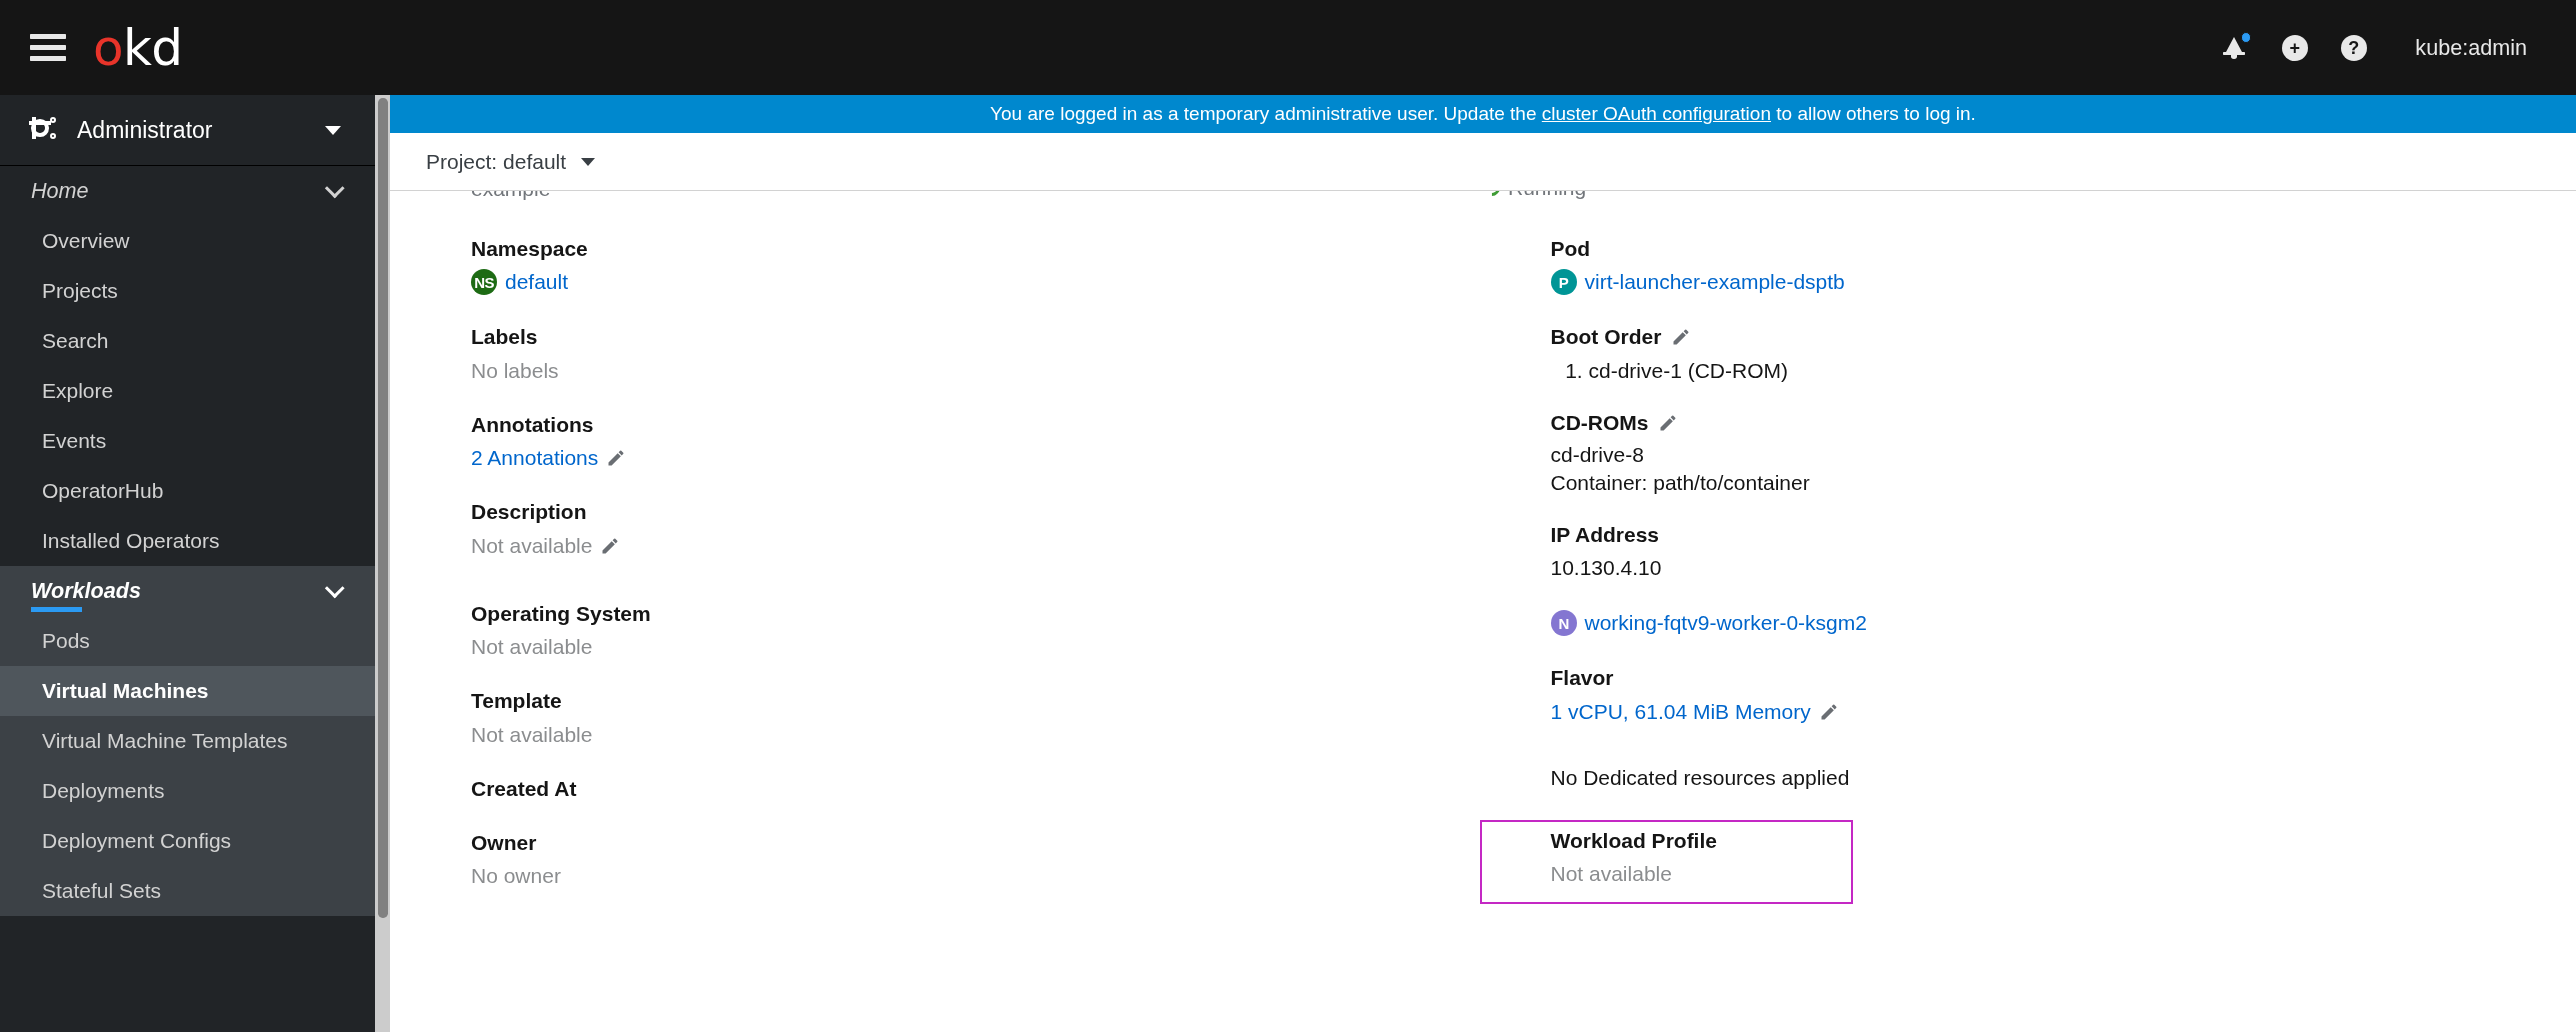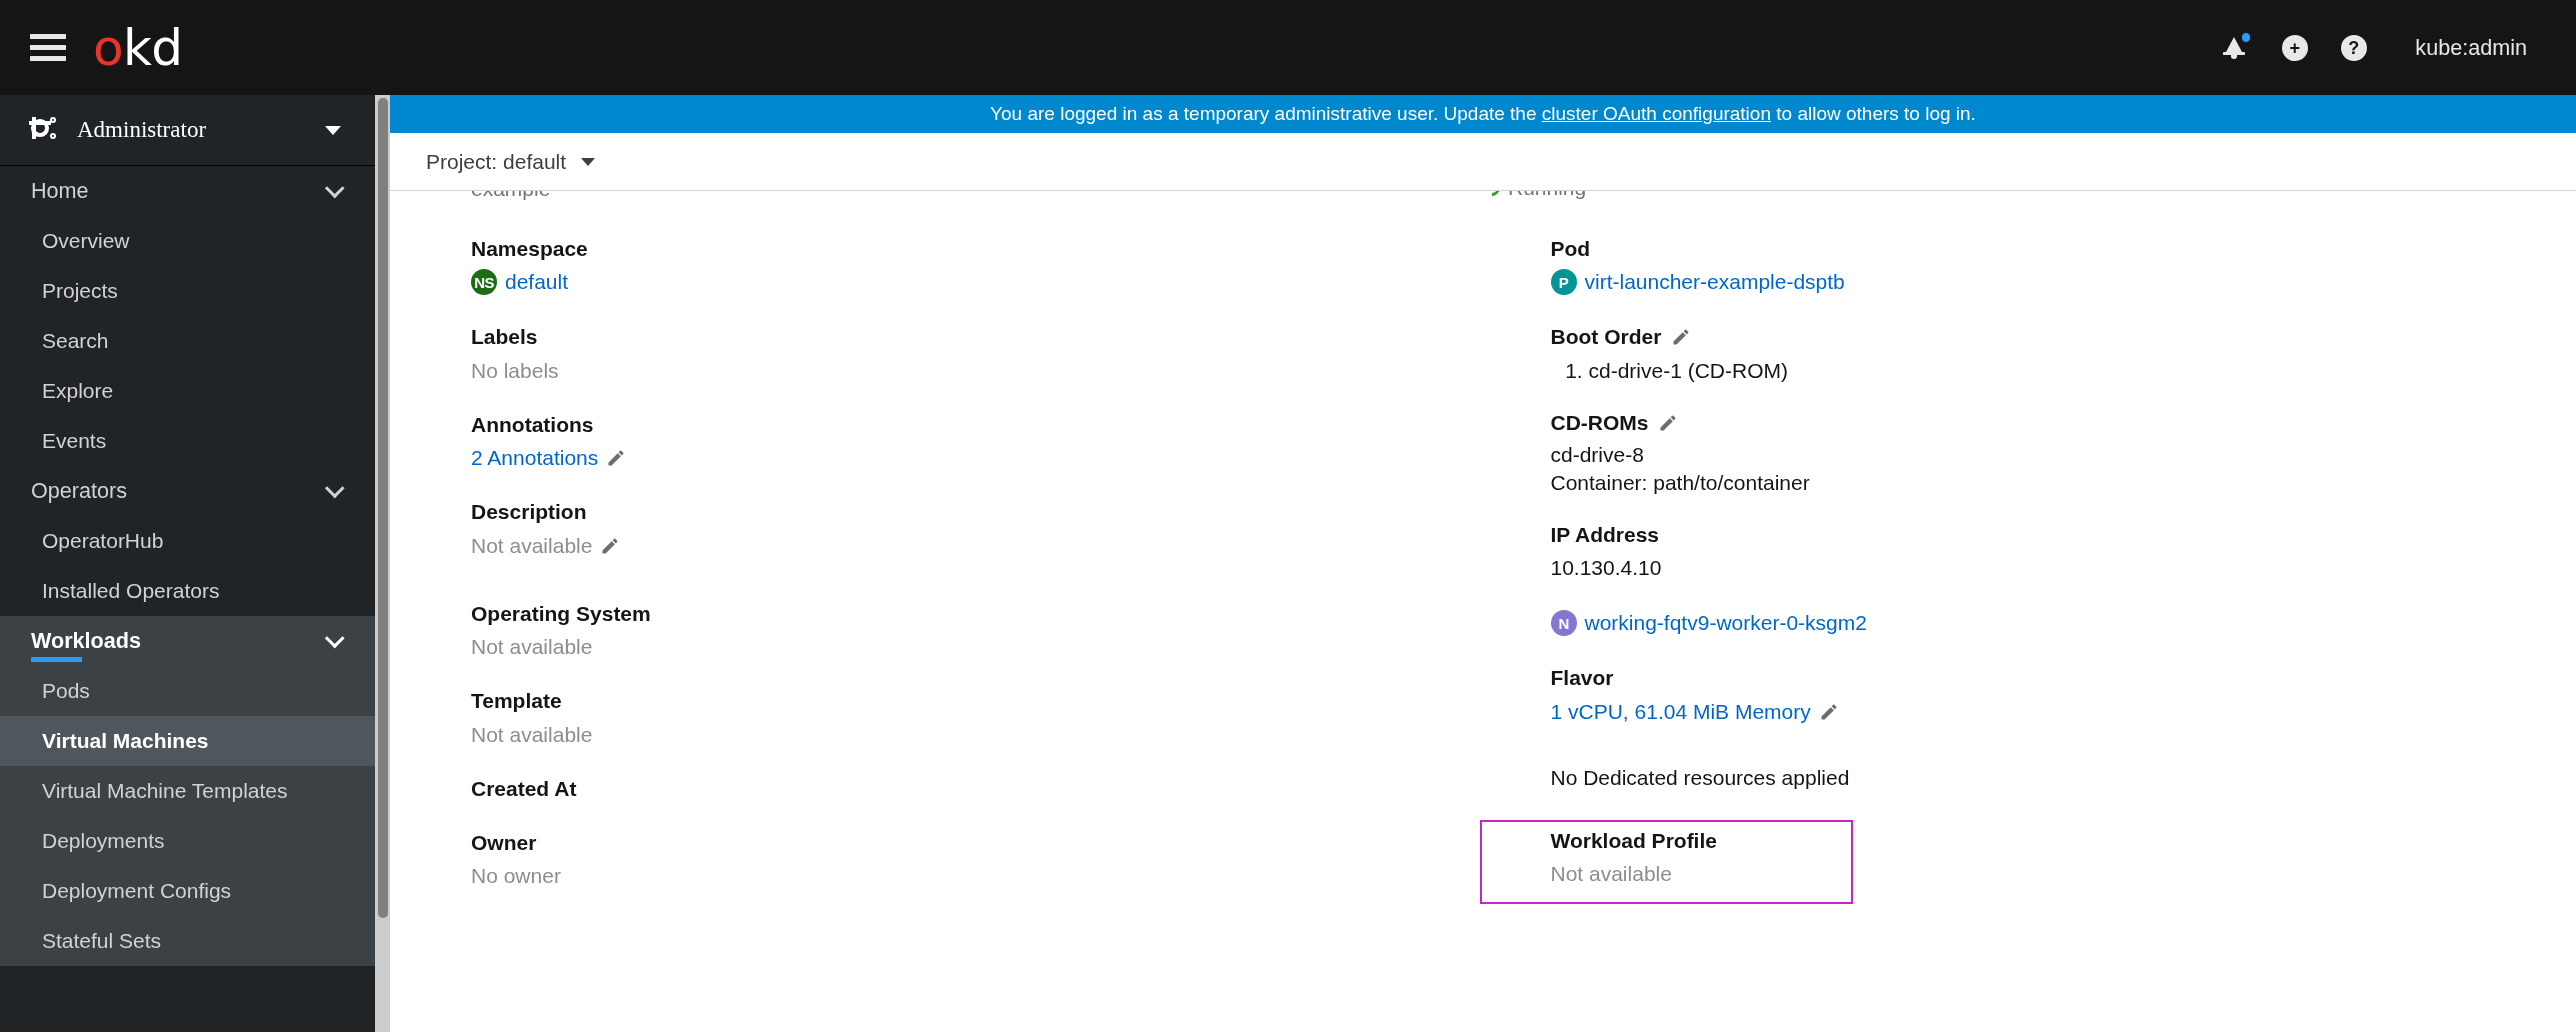--- a/index.html
+++ b/index.html
@@ -89,21 +89,20 @@
     position: absolute; top: 95px; left: 0;
     width: 375px; height: 938px;
     background: #212427;
     overflow: hidden;
   }
   #perspective-switcher {
     height: 71px; display: flex; align-items: center;
     padding: 0 34px 0 31px;
     border-bottom: 1.4px solid #000;
     cursor: pointer;
-    font-family: Liberation Serif, serif;
   }
   #persp-icon { width: 30px; height: 27px; position: relative; flex: none; }
   #persp-icon .gear-big {
     position: absolute; left: 0; top: 2.7px;
     width: 17.6px; height: 17.6px; border-radius: 50%;
     border: 4.7px solid #fff;
   }
   #persp-icon .gear-big::before {
     content:""; position:absolute; left:-2.7px; top:-6px;
     width: 4px; height: 21.6px; background: #fff;
@@ -133,21 +132,21 @@
     border-top: 9.5px solid #fff;
   }
 
   .nav-section { }
   .nav-section.highlight { background: #3c4146; }
   .nav-group {
     height: 50px; display: flex; align-items: center;
     padding: 0 34px 0 31px; cursor: pointer;
   }
   .nav-group-label {
-    color: #d2d2d2; font-size: 21.6px; flex: 1; white-space: nowrap;
+    color: #d2d2d2; font-size: 21.6px; flex: 1; white-space: nowrap; font-style: italic;
   }
   .nav-section.highlight .nav-group-label { color: #fff; font-weight: 700; }
   .chev {
     width: 13.5px; height: 13.5px; flex: none;
     border-right: 3.4px solid #d2d2d2;
     border-bottom: 3.4px solid #d2d2d2;
     transform: rotate(45deg) translate(-2px,-2px);
   }
   .nav-section.highlight .chev {
     border-right-color: #fff; border-bottom-color: #fff;
@@ -347,24 +346,20 @@
       <div class="chev"></div>
     </div>
     <div class="nav-item">Overview</div>
     <div class="nav-item">Projects</div>
     <div class="nav-item">Search</div>
     <div class="nav-item">Explore</div>
     <div class="nav-item">Events</div>
   </div>
 
   <div class="nav-section">
-    <div class="nav-group">
-      <div class="nav-group-label">Operators</div>
-      <div class="chev"></div>
-    </div>
     <div class="nav-item">OperatorHub</div>
     <div class="nav-item">Installed Operators</div>
   </div>
 
   <div class="nav-section highlight">
     <div class="nav-group has-bar">
       <div class="nav-group-label">Workloads</div>
       <div class="chev"></div>
     </div>
     <div class="nav-item">Pods</div>

